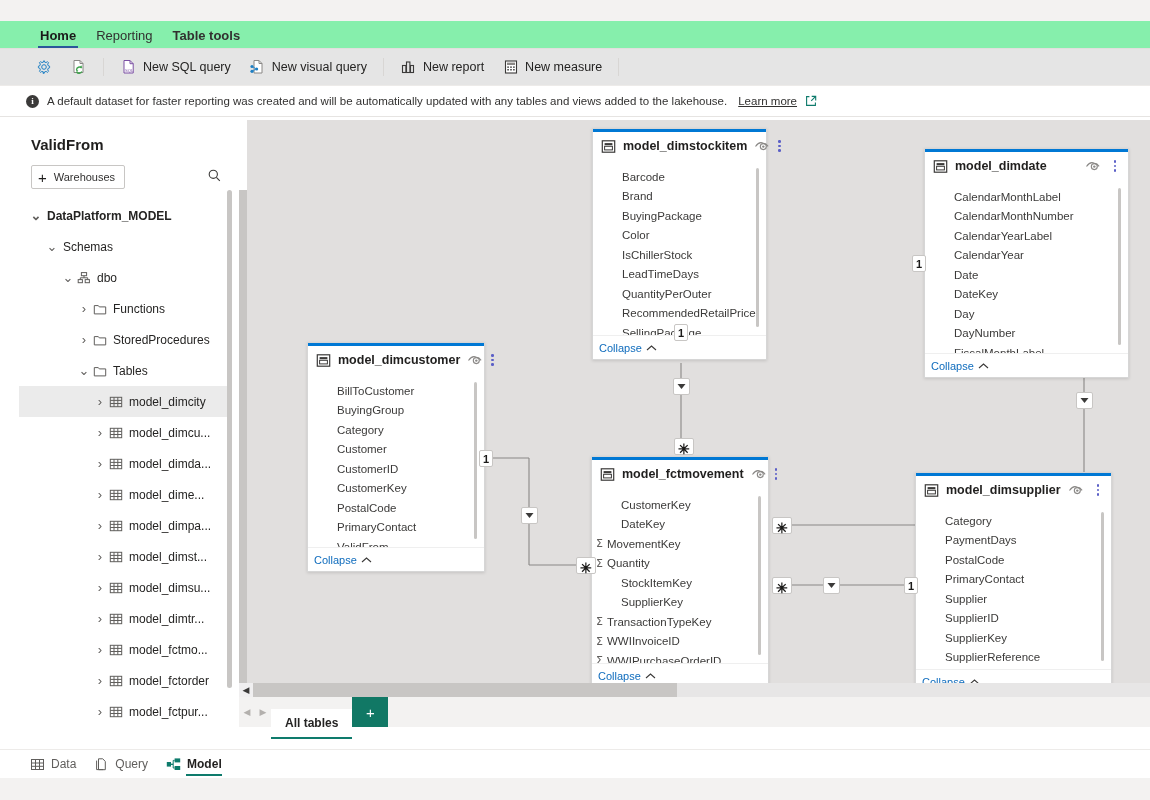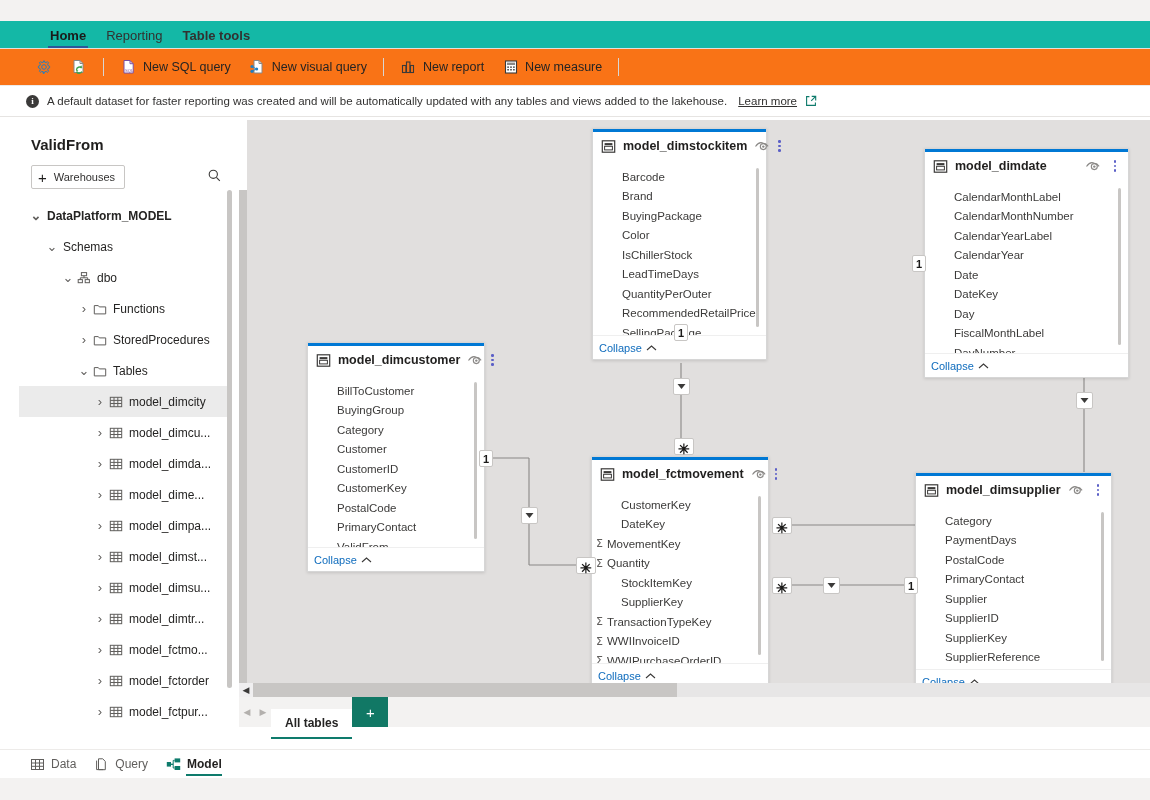--- a/index.html
+++ b/index.html
@@ -9,34 +9,34 @@
     font-family:"Liberation Sans", sans-serif;
     font-size:12px; color:#252423;
     background:#f3f2f1;
     overflow:hidden;
   }
   .app { position:relative; width:1150px; height:800px; background:#ffffff; }
 
   
   .ribbon-tabs {
     position:absolute; left:0; top:21px; width:1150px; height:28px;
-    background:#14b8a6; display:flex; align-items:flex-end; padding-left:40px;
+    background:#86efac; display:flex; align-items:flex-end; padding-left:30px;
     border-bottom:1px solid #e1dfdd;
   }
   .rtab { font-size:13px; color:#323130; padding:0 10px 5px 10px; cursor:pointer; position:relative; }
   .rtab.bold { font-weight:bold; }
   .rtab.active { font-weight:bold; color:#1a1a1a; }
   .rtab.active::after {
     content:""; position:absolute; left:8px; right:8px; bottom:0; height:2px; background:#2b579a;
   }
 
   
   .cmdbar {
     position:absolute; left:0; top:49px; width:1150px; height:37px;
-    background:#f97316; display:flex; align-items:center; padding-left:26px; gap:0px;
+    background:#e5e5e5; display:flex; align-items:center; padding-left:26px; gap:0px;
     border-bottom:1px solid #edebe9;
   }
   .cmd { display:flex; align-items:center; gap:6px; padding:4px 9px; cursor:pointer; border-radius:2px; font-size:12.5px; color:#252423; white-space:nowrap; }
   .cmd .ico { display:inline-flex; width:17px; height:17px; align-items:center; justify-content:center; }
   .sep { width:1px; height:18px; background:#d8d6d4; margin:0 7px; }
 
   
   .infobar {
     position:absolute; left:0; top:86px; width:1150px; height:31px;
     background:#ffffff; display:flex; align-items:center; padding-left:26px; gap:8px;
@@ -581,24 +581,24 @@
             <div class="field nosig">
               <span>Date</span>
             </div>
             <div class="field nosig">
               <span>DateKey</span>
             </div>
             <div class="field nosig">
               <span>Day</span>
             </div>
             <div class="field nosig">
+              <span>DayNumber</span>
+            </div>
+            <div class="field nosig">
               <span>FiscalMonthLabel</span>
-            </div>
-            <div class="field nosig">
-              <span>DayNumber</span>
             </div>
             <div class="card-scroll"></div>
           </div>
           <div class="card-foot">
             <span>Collapse</span>
             <span style="display:inline-flex;">
               <svg width="11" height="8" viewBox="0 0 11 8">
                 <path d="M1 6 L5.5 2 L10 6" fill="none" stroke="#3b3a39" stroke-width="1.1"></path>
               </svg>
             </span>

